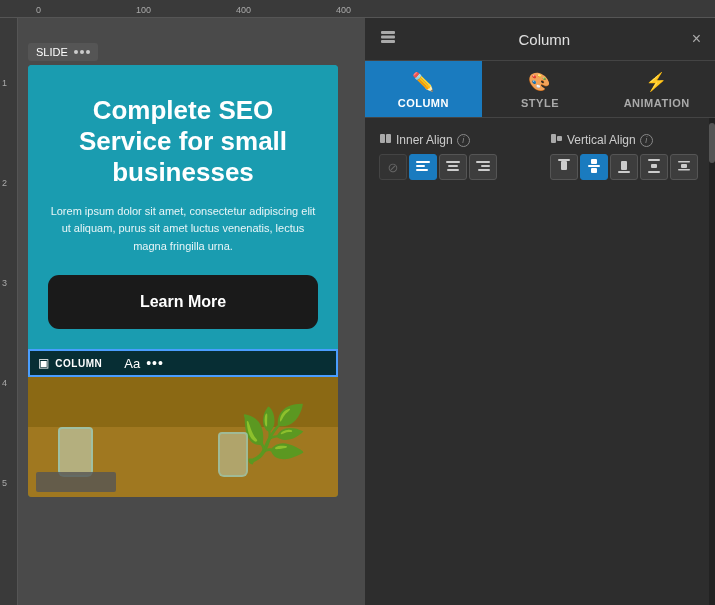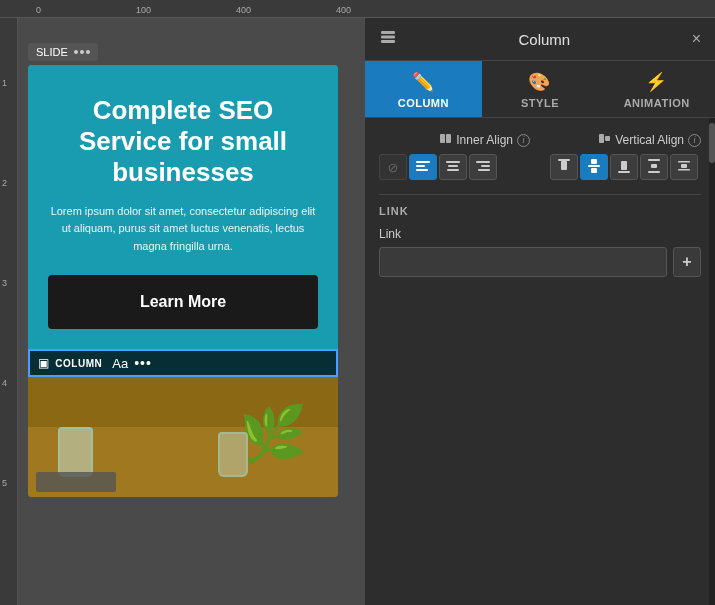--- a/index.html
+++ b/index.html
@@ -135,21 +135,21 @@
     }
 
     
     .learn-more-btn {
       display: inline-block;
       background: #1a1a1a;
       color: #fff;
       font-size: 16px;
       font-weight: bold;
       padding: 18px 40px;
-      border-radius: 4px;
+      border-radius: 11px;
       margin-bottom: 0;
       cursor: pointer;
       border: none;
       width: 100%;
     }
 
     
     .column-bar {
       display: flex;
       align-items: center;
@@ -326,21 +326,20 @@
     .align-group {
       flex: 1;
     }
     .align-label {
       display: flex;
       align-items: center;
       color: #ccc;
       font-size: 12px;
       margin-bottom: 6px;
       gap: 4px;
-      justify-content: flex-end;
     }
     .info-icon {
       width: 13px;
       height: 13px;
       border: 1px solid #888;
       border-radius: 50%;
       display: inline-flex;
       align-items: center;
       justify-content: center;
       font-size: 9px;
@@ -488,21 +487,21 @@
 
         <div class="hero-section">
           <div class="hero-title">Complete SEO Service for small businesses</div>
           <div class="hero-subtitle">Lorem ipsum dolor sit amet, consectetur adipiscing elit ut aliquam, purus sit amet luctus venenatis, lectus magna fringilla urna.</div>
           <button class="learn-more-btn">Learn More</button>
         </div>
 
         <div class="column-bar">
           <span style="color:#fff; font-size:12px;">▣</span>
           <span class="column-bar-label">COLUMN</span>
-          <span style="color:#fff; font-size:13px; margin-left:4px;">Aa</span>
+          <span style="color:#fff; font-size:13px; margin-left:16px;">Aa</span>
           <span class="column-bar-dots">•••</span>
         </div>
 
 
         <div class="bottom-section">
           <div class="table-surface"></div>
 
           <div style="position:absolute; right:30px; bottom:35px; font-size:55px; line-height:1;">🌿</div>
 
           <div class="jar-left"></div>
@@ -654,28 +653,20 @@
                     <rect x="0" y="10" width="12" height="1.5" rx="0.75" fill="#ccc"></rect>
                     <rect x="3" y="5" width="6" height="4" rx="1" fill="#ccc"></rect>
                   </svg>
                 </span>
               </div>
             </div>
           </div>
 
         </div>
 
-        <div class="link-section">
-          <div class="link-section-title">LINK</div>
-          <div class="link-label">Link</div>
-          <div class="link-input-row">
-            <input class="link-input" type="text" placeholder="" style="">
-            <div class="link-add-btn">+</div>
-          </div>
-        </div>
 
       </div>
 
       <div class="panel-scrollbar">
         <div class="panel-scrollbar-thumb"></div>
       </div>
     </div>
 
   </div>
 

